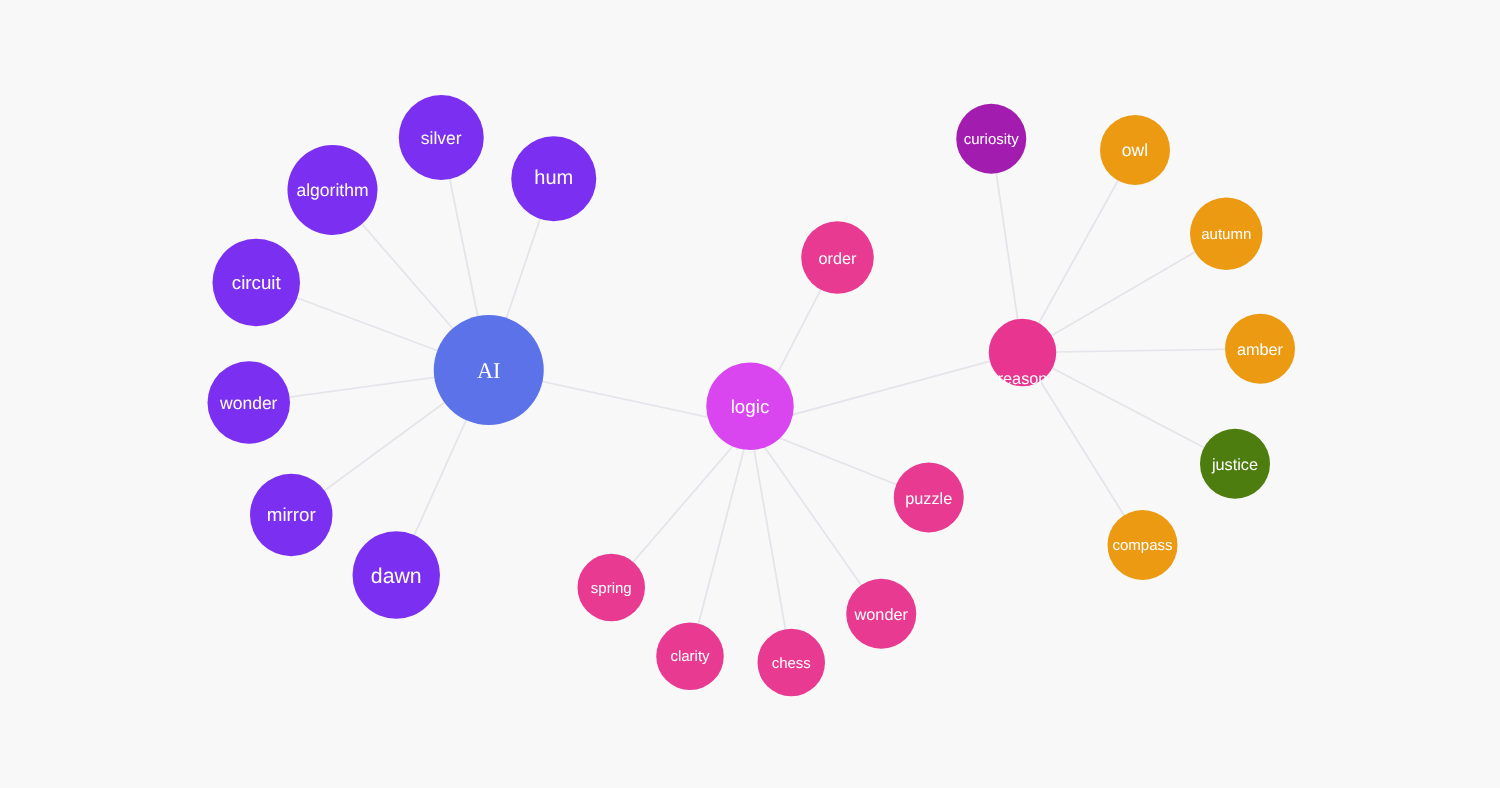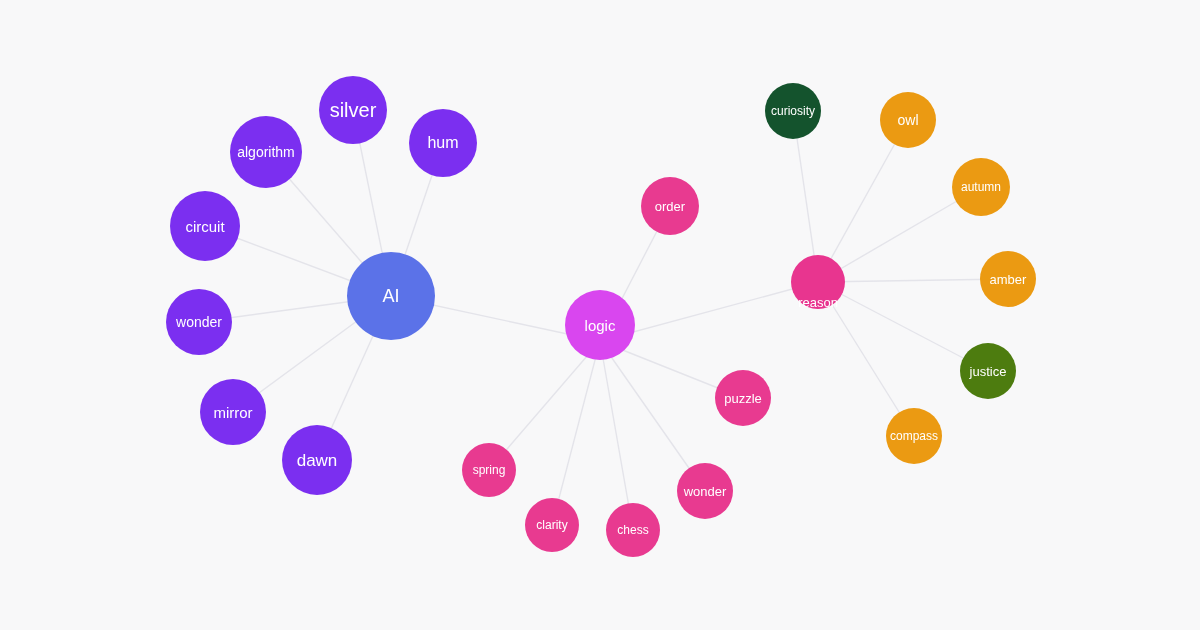--- a/index.html
+++ b/index.html
@@ -67,24 +67,24 @@
       <line x1="600" y1="341" x2="705" y2="491" stroke="#e4e4ea" stroke-width="1.4" stroke-linecap="round"></line>
       <line x1="600" y1="341" x2="818" y2="282" stroke="#e4e4ea" stroke-width="1.4" stroke-linecap="round"></line>
       <line x1="818" y1="282" x2="793" y2="111" stroke="#e4e4ea" stroke-width="1.4" stroke-linecap="round"></line>
       <line x1="818" y1="282" x2="908" y2="120" stroke="#e4e4ea" stroke-width="1.4" stroke-linecap="round"></line>
       <line x1="818" y1="282" x2="981" y2="187" stroke="#e4e4ea" stroke-width="1.4" stroke-linecap="round"></line>
       <line x1="818" y1="282" x2="1008" y2="279" stroke="#e4e4ea" stroke-width="1.4" stroke-linecap="round"></line>
       <line x1="818" y1="282" x2="988" y2="371" stroke="#e4e4ea" stroke-width="1.4" stroke-linecap="round"></line>
       <line x1="818" y1="282" x2="914" y2="436" stroke="#e4e4ea" stroke-width="1.4" stroke-linecap="round"></line>
     </svg>
   <div class="node-layer">
-      <div class="node" style="left: 347px; top: 252px; width: 88px; height: 88px; background: rgb(91, 114, 232); font-size: 18px;">
+      <div class="node" style="left: 347px; top: 252px; width: 88px; height: 88px; background: rgb(91, 114, 232); font-size: 18px; font-family: Liberation Serif, serif;">
         <span class="node-label">AI</span>
       </div>
-      <div class="node" style="left: 319px; top: 76px; width: 68px; height: 68px; background: rgb(123, 47, 240); font-size: 20px;">
+      <div class="node" style="left: 319px; top: 76px; width: 68px; height: 68px; background: rgb(123, 47, 240); font-size: 14px;">
         <span class="node-label">silver</span>
       </div>
       <div class="node" style="left: 230px; top: 116px; width: 72px; height: 72px; background: rgb(123, 47, 240); font-size: 14px;">
         <span class="node-label">algorithm</span>
       </div>
       <div class="node" style="left: 409px; top: 109px; width: 68px; height: 68px; background: rgb(123, 47, 240); font-size: 16px;">
         <span class="node-label">hum</span>
       </div>
       <div class="node" style="left: 170px; top: 191px; width: 70px; height: 70px; background: rgb(123, 47, 240); font-size: 15px;">
         <span class="node-label">circuit</span>
@@ -115,21 +115,21 @@
       </div>
       <div class="node" style="left: 606px; top: 503px; width: 54px; height: 54px; background: rgb(232, 58, 144); font-size: 12px;">
         <span class="node-label">chess</span>
       </div>
       <div class="node" style="left: 677px; top: 463px; width: 56px; height: 56px; background: rgb(232, 58, 144); font-size: 13px;">
         <span class="node-label">wonder</span>
       </div>
       <div class="node" style="left: 791px; top: 255px; width: 54px; height: 54px; background: rgb(232, 53, 143); font-size: 13px; align-items: flex-end;">
         <span class="node-label">reason</span>
       </div>
-      <div class="node" style="left: 765px; top: 83px; width: 56px; height: 56px; background: #14532d; font-size: 12px;">
+      <div class="node" style="left: 765px; top: 83px; width: 56px; height: 56px; background: #a21caf; font-size: 12px;">
         <span class="node-label">curiosity</span>
       </div>
       <div class="node" style="left: 880px; top: 92px; width: 56px; height: 56px; background: rgb(235, 154, 18); font-size: 14px;">
         <span class="node-label">owl</span>
       </div>
       <div class="node" style="left: 952px; top: 158px; width: 58px; height: 58px; background: rgb(235, 154, 18); font-size: 12px;">
         <span class="node-label">autumn</span>
       </div>
       <div class="node" style="left: 980px; top: 251px; width: 56px; height: 56px; background: rgb(235, 154, 18); font-size: 13px;">
         <span class="node-label">amber</span>

